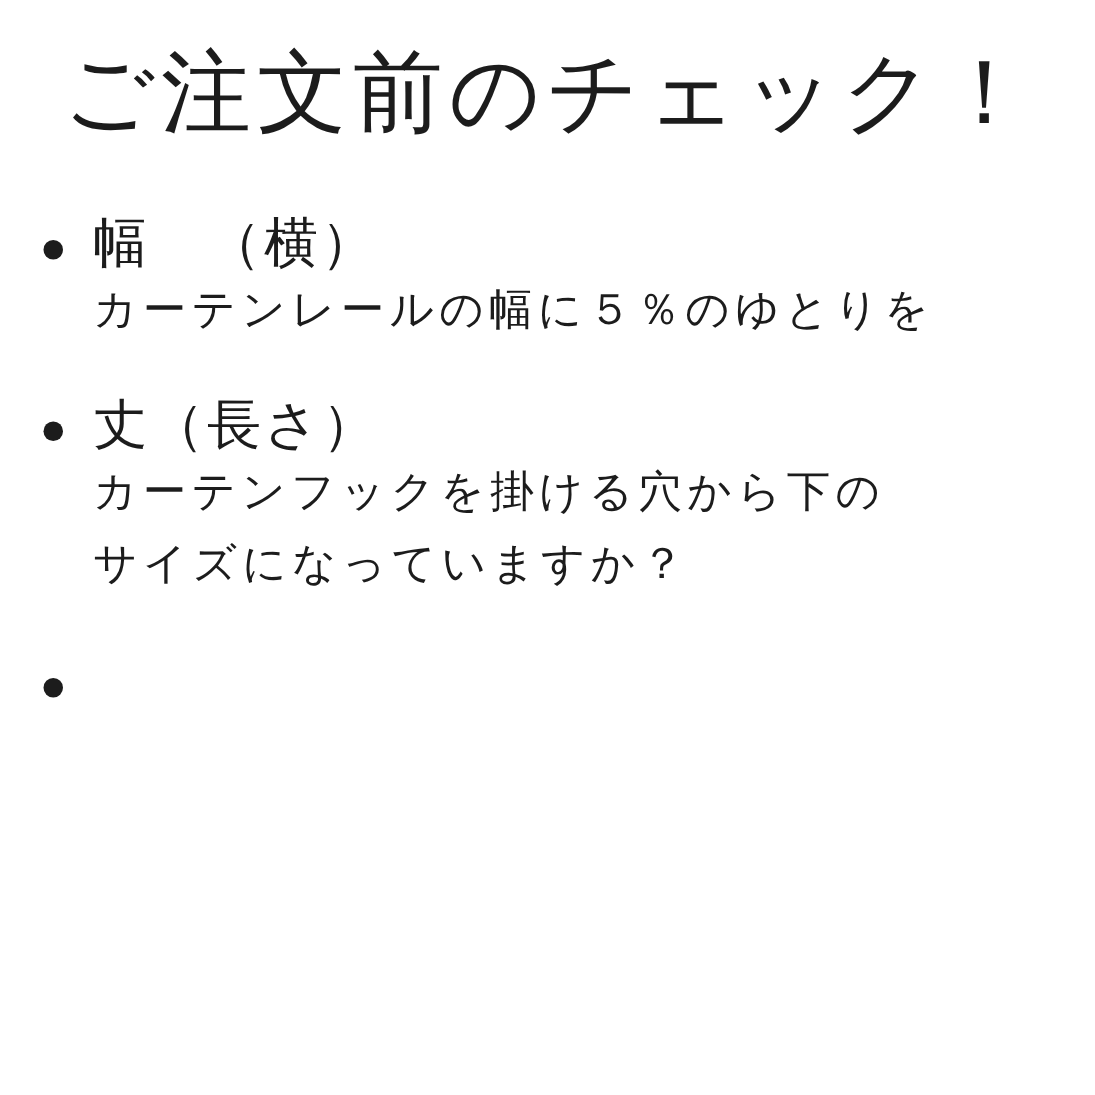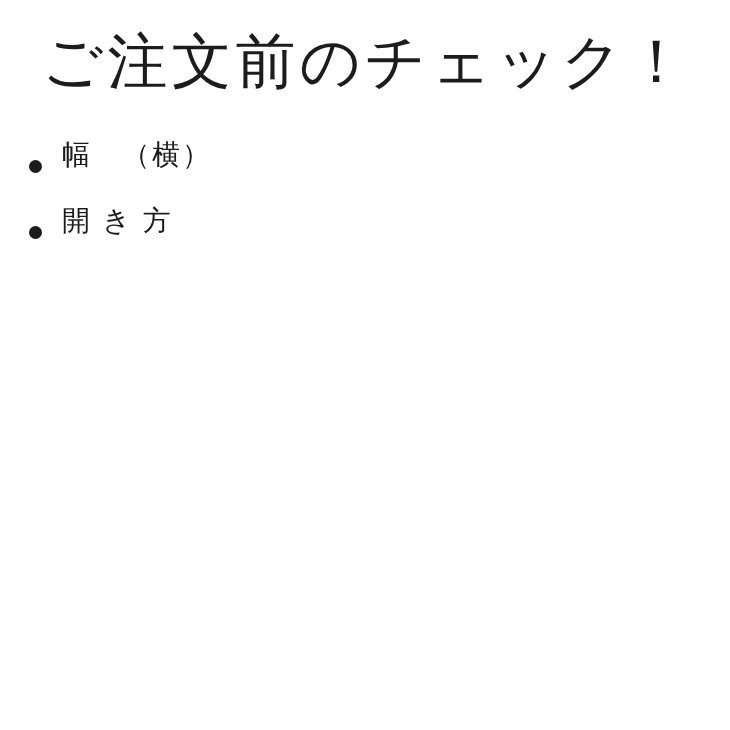--- a/index.html
+++ b/index.html
@@ -38,26 +38,25 @@
   .bullet {
     position: absolute;
     left: 29px;
     top: 20px;
     width: 13px;
     height: 13px;
     border-radius: 50%;
     background: #1c1c1c;
   }
   .heading {
-    font-size: 28px;
+    font-size: 36px;
     font-weight: 500;
     line-height: 1.2;
     letter-spacing: 2px;
     white-space: nowrap;
-    font-family: Liberation Mono, monospace;
   }
   .section-opening .heading {
     letter-spacing: 12px;
   }
   .body-line {
     font-size: 29px;
     font-weight: 500;
     line-height: 48px;
     letter-spacing: 3.5px;
     white-space: nowrap;
@@ -66,21 +65,27 @@
 </head>
 <body>
 
 <div class="page">
 
   <h1 class="title">ご注文前のチェック！</h1>
 
   <div class="section section-width">
     <span class="bullet"></span>
     <div class="heading">幅　（横）</div>
+    <div class="body-line">カーテンレールの幅に５％のゆとりを</div>
   </div>
 
+  <div class="section section-length">
+    <span class="bullet"></span>
+    <div class="heading">丈（長さ）</div>
+    <div class="body-line">カーテンフックを掛ける穴から下の</div>
+    <div class="body-line">サイズになっていますか？</div>
+  </div>
 
   <div class="section section-opening">
     <span class="bullet"></span>
-    <div class="heading">開き方</div>
   </div>
 
 </div>
 
 </body></html>

